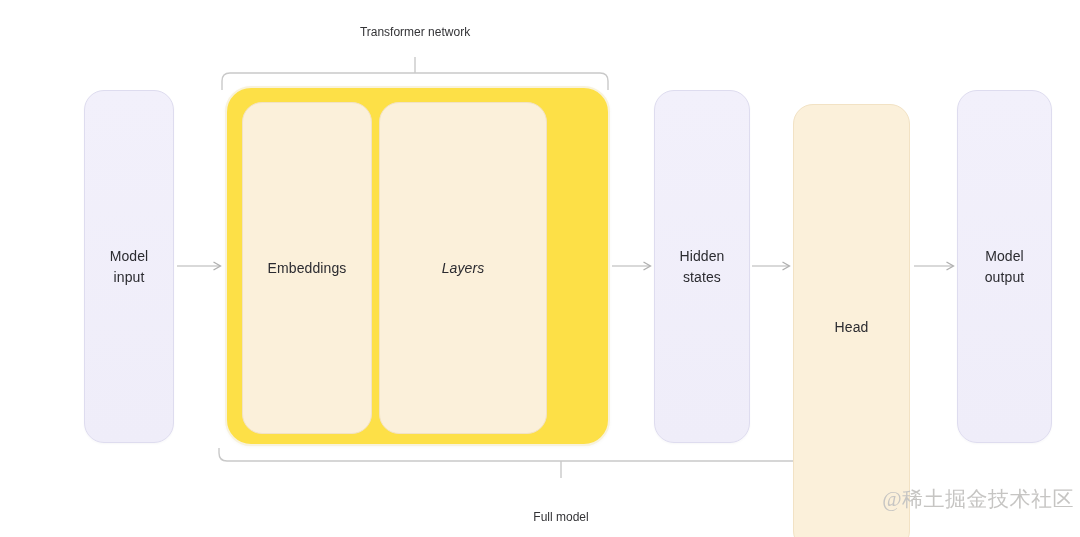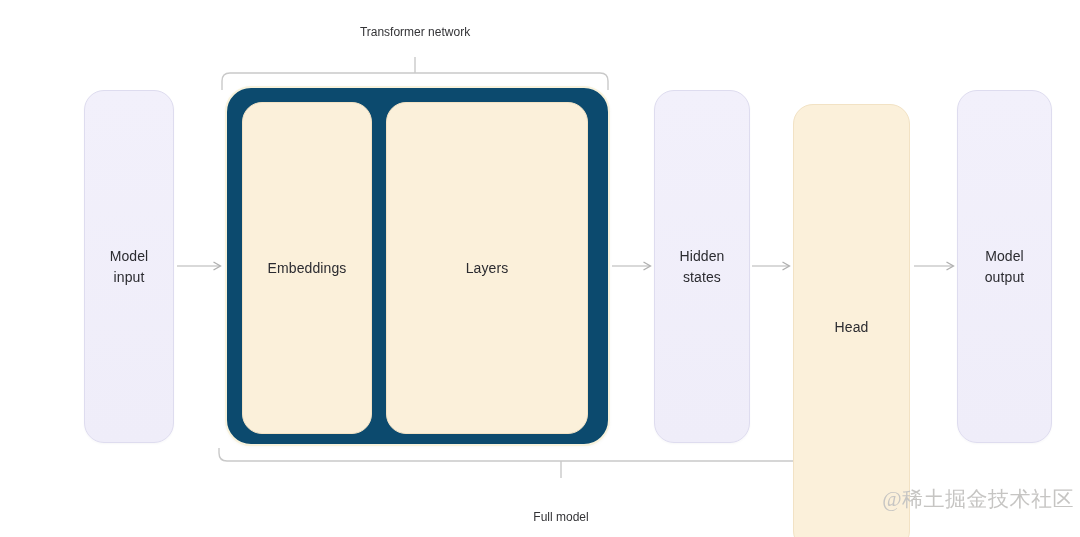--- a/index.html
+++ b/index.html
@@ -48,29 +48,29 @@
     background: #FBF0DA;
     border: 1px solid #F2E2C4;
     border-radius: 20px;
   }
   .group-box {
     position: absolute;
     left: 225px;
     top: 86px;
     width: 385px;
     height: 360px;
-    background: #0c4a6e;
+    background: #fde047;
     border: 2px solid #F8F2DC;
     border-radius: 26px;
     box-sizing: border-box;
     box-shadow: 0 1px 3px rgba(120,110,60,0.05);
   }
   .node-model-input   { left: 84px;  top: 90px; width: 90px;  height: 353px; }
   .node-embeddings    { left: 15px;  top: 14px; width: 130px; height: 332px; position: absolute; }
-  .node-layers        { left: 159px; top: 14px; width: 202px; height: 332px; position: absolute; }
+  .node-layers        { left: 152px; top: 14px; width: 168px; height: 332px; position: absolute; font-style: italic; }
   .node-hidden-states { left: 654px; top: 90px; width: 96px;  height: 353px; justify-content: center; }
   .node-head          { left: 793px; top: 104px; width: 117px; height: 447px; }
   .node-model-output  { left: 957px; top: 90px; width: 95px;  height: 353px; }
   .brace-label {
     position: absolute;
     transform: translateX(-50%);
     font-size: 12px;
     color: #333336;
     white-space: nowrap;
   }

